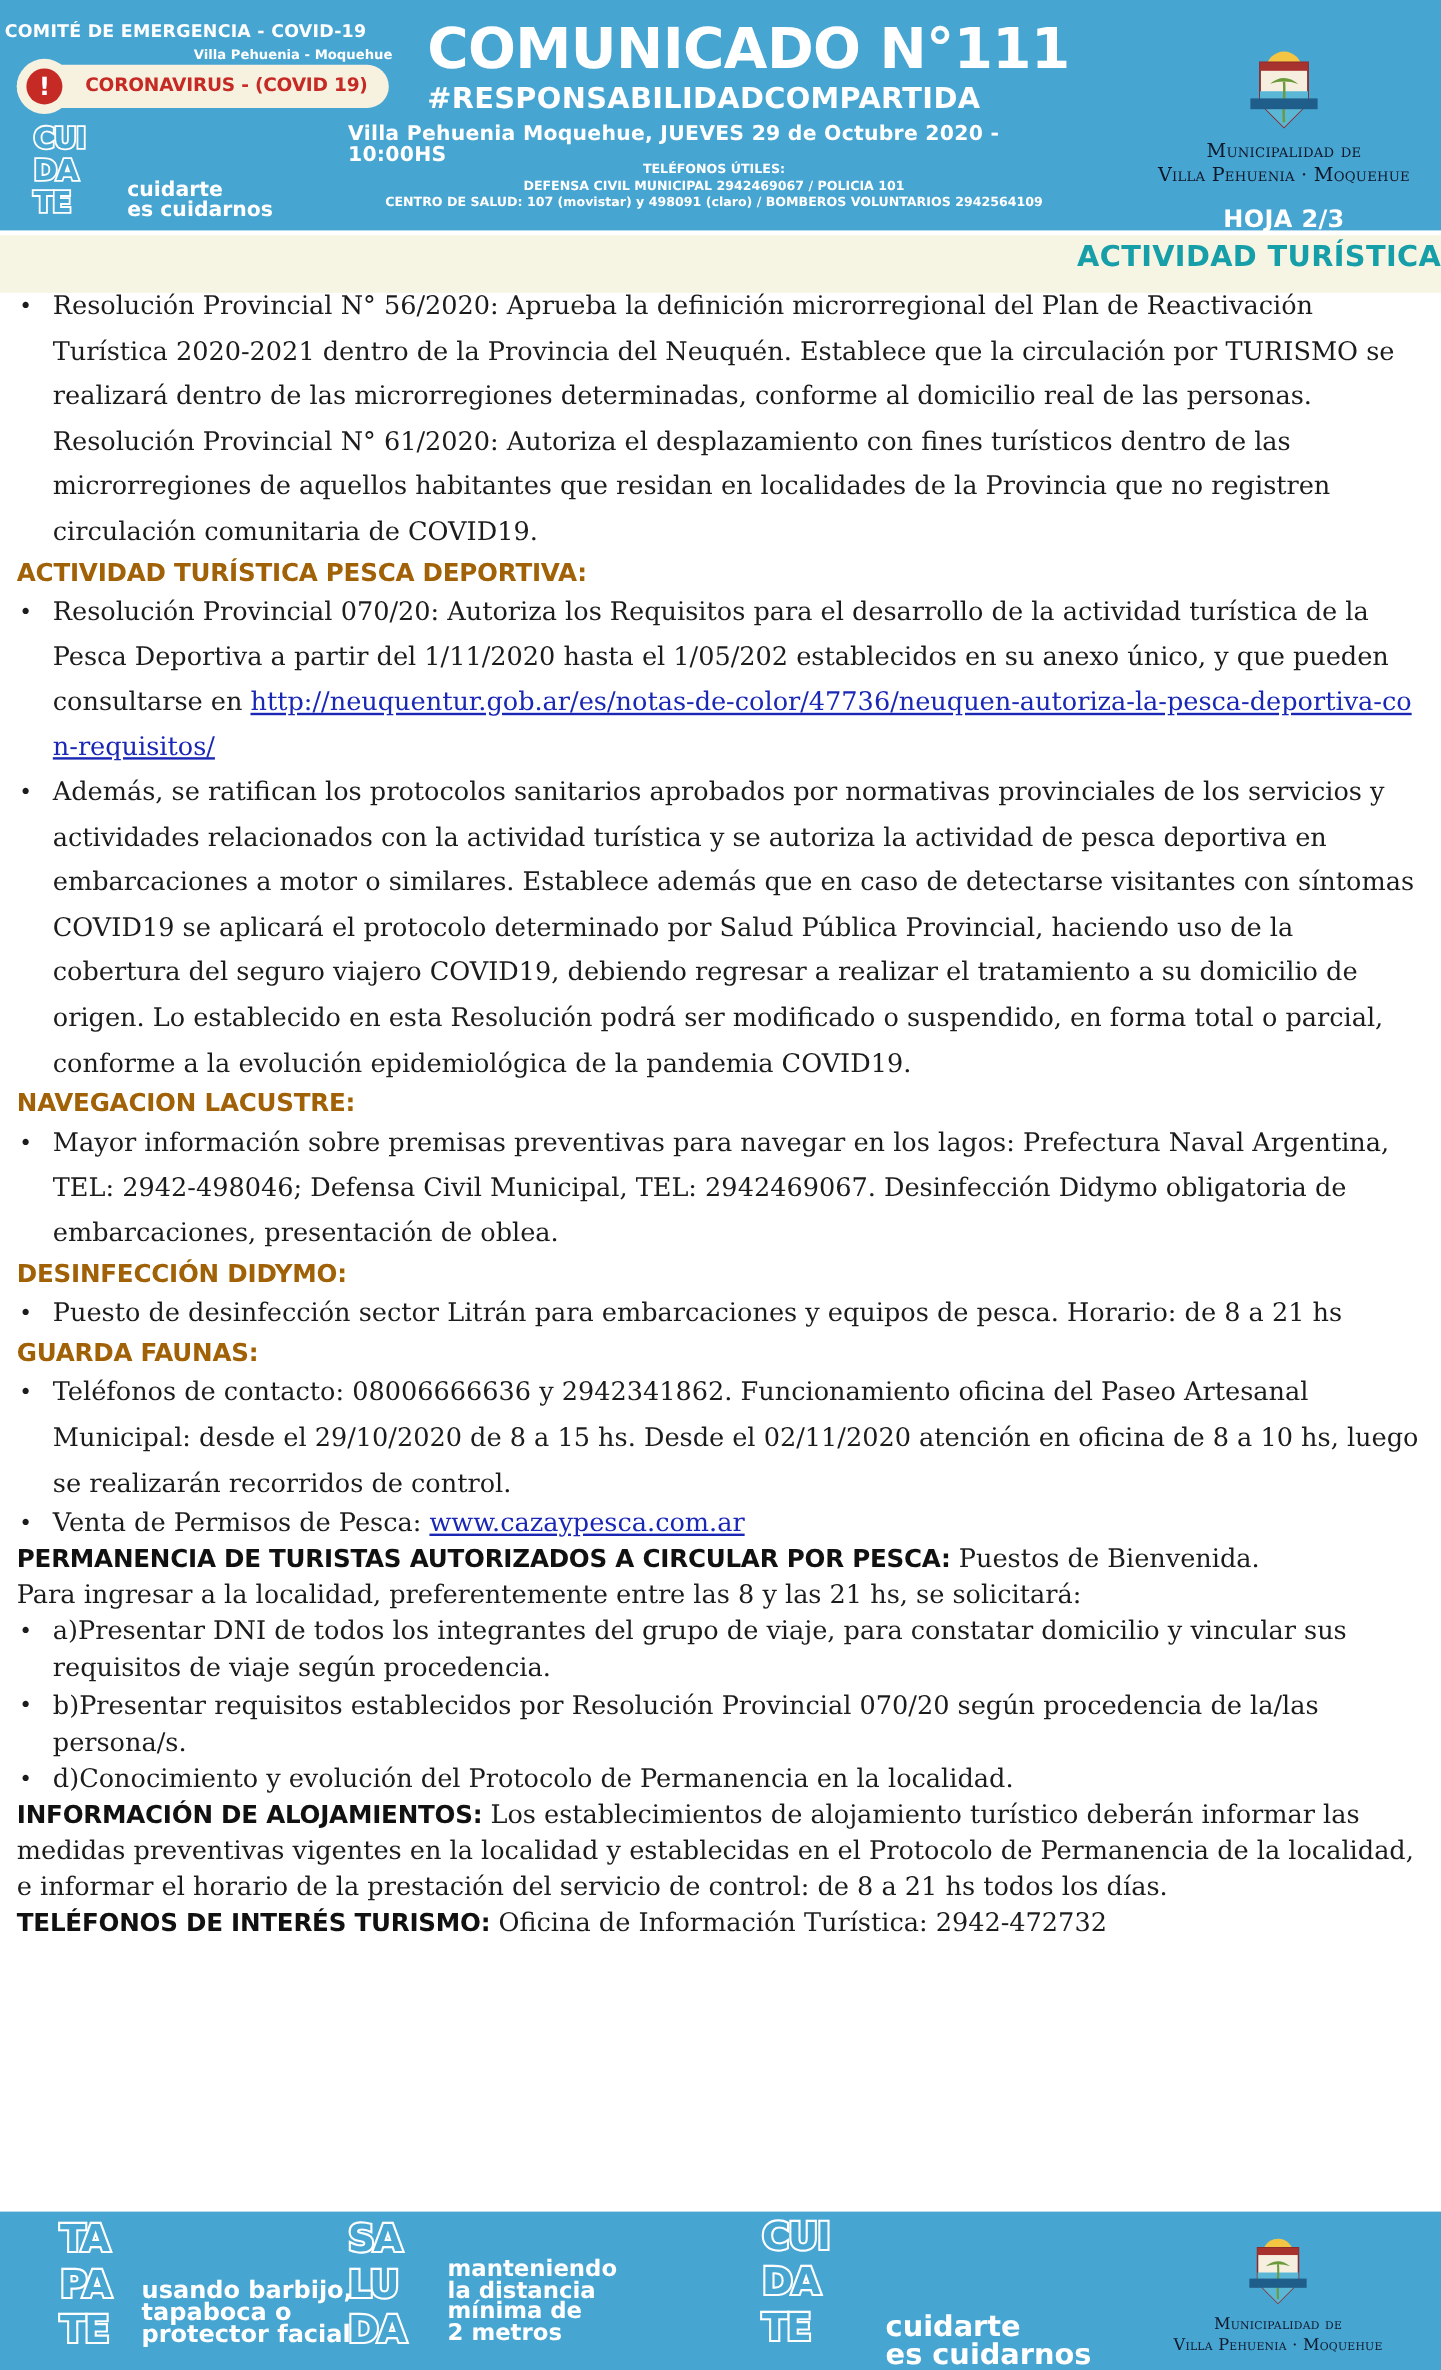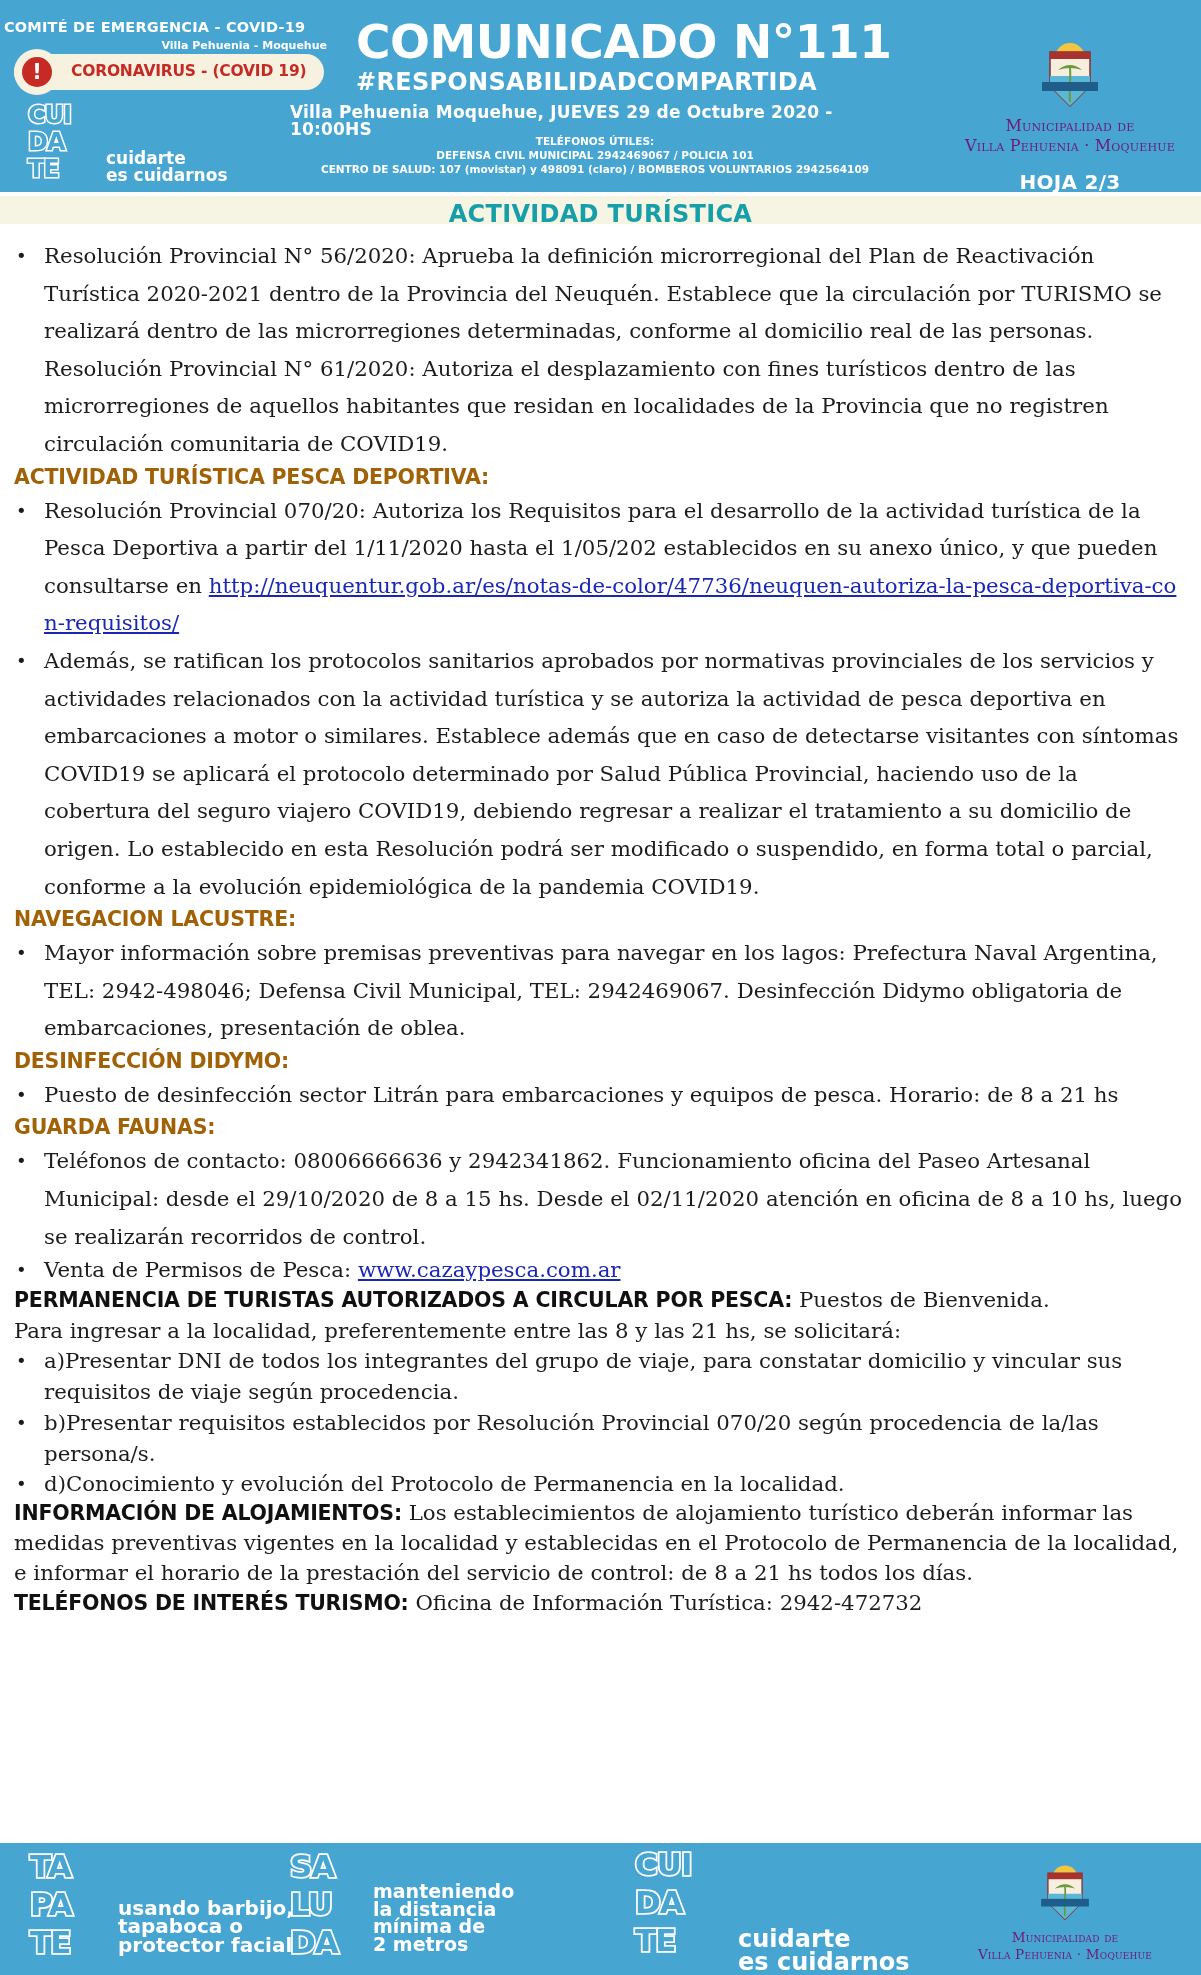--- a/index.html
+++ b/index.html
@@ -64,30 +64,30 @@
     font-size: 17px; font-weight: bold; line-height: 1; letter-spacing: 0.2px;
   }
   .phones { position: absolute; left: 285px; top: 134px; width: 620px; text-align: center; font-weight: bold; line-height: 1.35; }
   .phones .ph-title { font-size: 10.5px; }
   .phones .ph-line { font-size: 10.5px; }
 
   .muni-hdr { position: absolute; left: 940px; top: 38px; width: 260px; text-align: center; }
   .crest { width: 68px; height: 72px; margin: 0 auto 6px auto; display: block; }
   .muni-line {
     font-family: "DejaVu Serif", serif; font-variant: small-caps;
-    font-size: 16px; line-height: 1.25; letter-spacing: 0.2px; color: #701a75;
+    font-size: 16px; line-height: 1.25; letter-spacing: 0.2px; color: #0f172a;
   }
   .sheet {
     font-family: "DejaVu Sans", sans-serif; font-weight: bold; font-size: 20px; margin-top: 14px; letter-spacing: 0.3px;
   }
 
   
   .strip {
-    position: absolute; left: 0; top: 196px; width: 1201px; height: 28px;
-    background: #f6f4e3; text-align: center;
+    position: absolute; left: 0; top: 196px; width: 1201px; height: 48px;
+    background: #f6f4e3; text-align: right;
     font-family: "DejaVu Sans", sans-serif; font-weight: bold; font-size: 24px; color: #169fa8;
     line-height: 36px; letter-spacing: 0.3px;
   }
 
   
   .content {
     position: absolute; left: 14px; top: 237px; width: 1175px;
     font-size: 21.3px; line-height: 37.6px; color: #1c1c1c;
   }
   .content p { margin: 0; }
@@ -105,21 +105,21 @@
   ul.bl.tight li.wrap2 { line-height: 37.6px; }
   .lnk { color: #1a27b5; text-decoration: underline; }
   .para-tight { line-height: 29px; }
 
   
   .footer {
     position: absolute; left: 0; top: 1843px; width: 1201px; height: 132px; background: #47a5d2; color: #fff;
     font-family: "DejaVu Sans", sans-serif;
   }
   .stack-logo.f .row { font-size: 31px; height: 38px; -webkit-text-stroke: 3.5px #fff; color: #47a5d2; }
-  .stack-logo.f1 { left: 30px; top: 8px; }
+  .stack-logo.f1 { left: 50px; top: 8px; }
   .stack-logo.f2 { left: 290px; top: 8px; }
   .stack-logo.f3 { left: 635px; top: 6px; }
   .tagline.f { font-size: 20px; line-height: 0.92; }
   .tagline.f1 { left: 118px; top: 56px; }
   .tagline.f2 { left: 373px; top: 40px; font-size: 19px; line-height: 0.93; }
   .tagline.f3 { left: 738px; top: 85px; font-size: 24px; line-height: 0.95; }
   .muni-ftr { position: absolute; left: 930px; top: 18px; width: 270px; text-align: center; }
   .muni-ftr .crest { width: 58px; height: 62px; margin-bottom: 6px; }
   .muni-ftr .muni-line { font-size: 13.5px; }
 </style>

